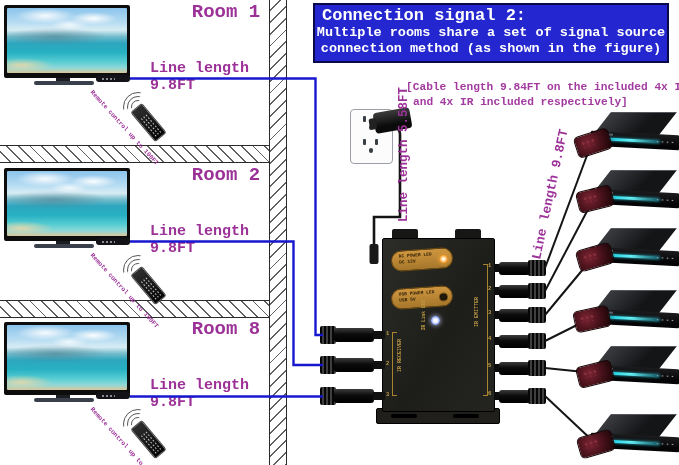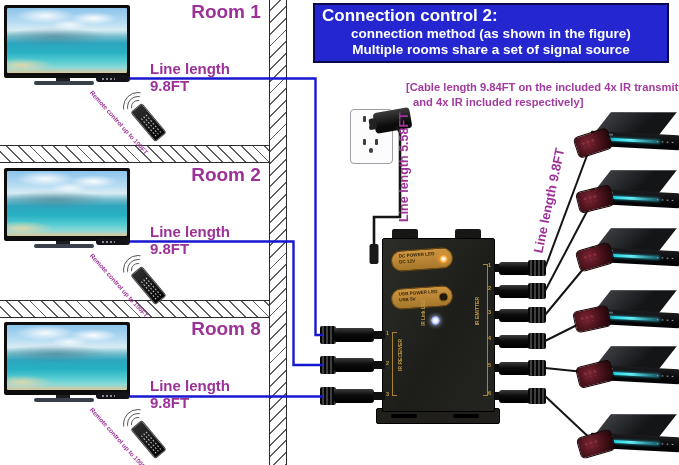--- a/index.html
+++ b/index.html
@@ -1,17 +1,17 @@
 <!DOCTYPE html>
 <html><head>
 <meta charset="utf-8">
 <style>
   html,body{margin:0;padding:0;background:#fff;}
   #canvas{position:relative;width:679px;height:465px;background:#fff;overflow:hidden;
-          font-family:Liberation Sans, sans-serif;}
+          font-family:Liberation Mono, monospace;}
 
   
   .wall{position:absolute;background:
         repeating-linear-gradient(45deg,transparent 0 7px,#606060 7px 8.3px);z-index:1;}
   .wall-v{left:269px;top:0;width:16px;height:465px;
         background:repeating-linear-gradient(135deg,transparent 0 7px,#606060 7px 8.3px);
         border-left:1.5px solid #2b2b2b;border-right:1.5px solid #2b2b2b;}
   .wall-h{left:0;width:269px;height:16px;border-top:1.5px solid #2b2b2b;border-bottom:1.5px solid #2b2b2b;}
 
   
@@ -177,23 +177,23 @@
     <div class="wave" style="left:131px;top:100px;width:12px;height:12px;"></div>
     <div class="wave" style="left:127px;top:96px;width:20px;height:20px;"></div>
     <div class="wave" style="left:123px;top:92px;width:28px;height:28px;"></div>
     <div class="remote">
         <div class="remote-btns"></div>
       </div>
     <div class="remote-note">Remote control up to 100FT</div>
   </div>
 
   <div class="title-box">
-    <div class="title-h">Connection control 2:</div>
+    <div class="title-h">Connection signal 2:</div>
+    <div class="title-l">Multiple rooms share a set of signal source</div>
     <div class="title-l">connection method (as shown in the figure)</div>
-    <div class="title-l">Multiple rooms share a set of signal source</div>
   </div>
 
   <div class="note-line" style="left:406px;top:81px;">[Cable length 9.84FT on the included 4x IR transmitter</div>
   <div class="note-line" style="left:413px;top:96px;">and 4x IR included respectively]</div>
 
   <div class="outlet">
     <div class="slot" style="left:12px;top:6px;"></div>
     <div class="slot" style="left:24px;top:6px;"></div>
     <div class="hole" style="left:17.5px;top:15px;"></div>
     <div class="slot" style="left:12px;top:29px;"></div>

